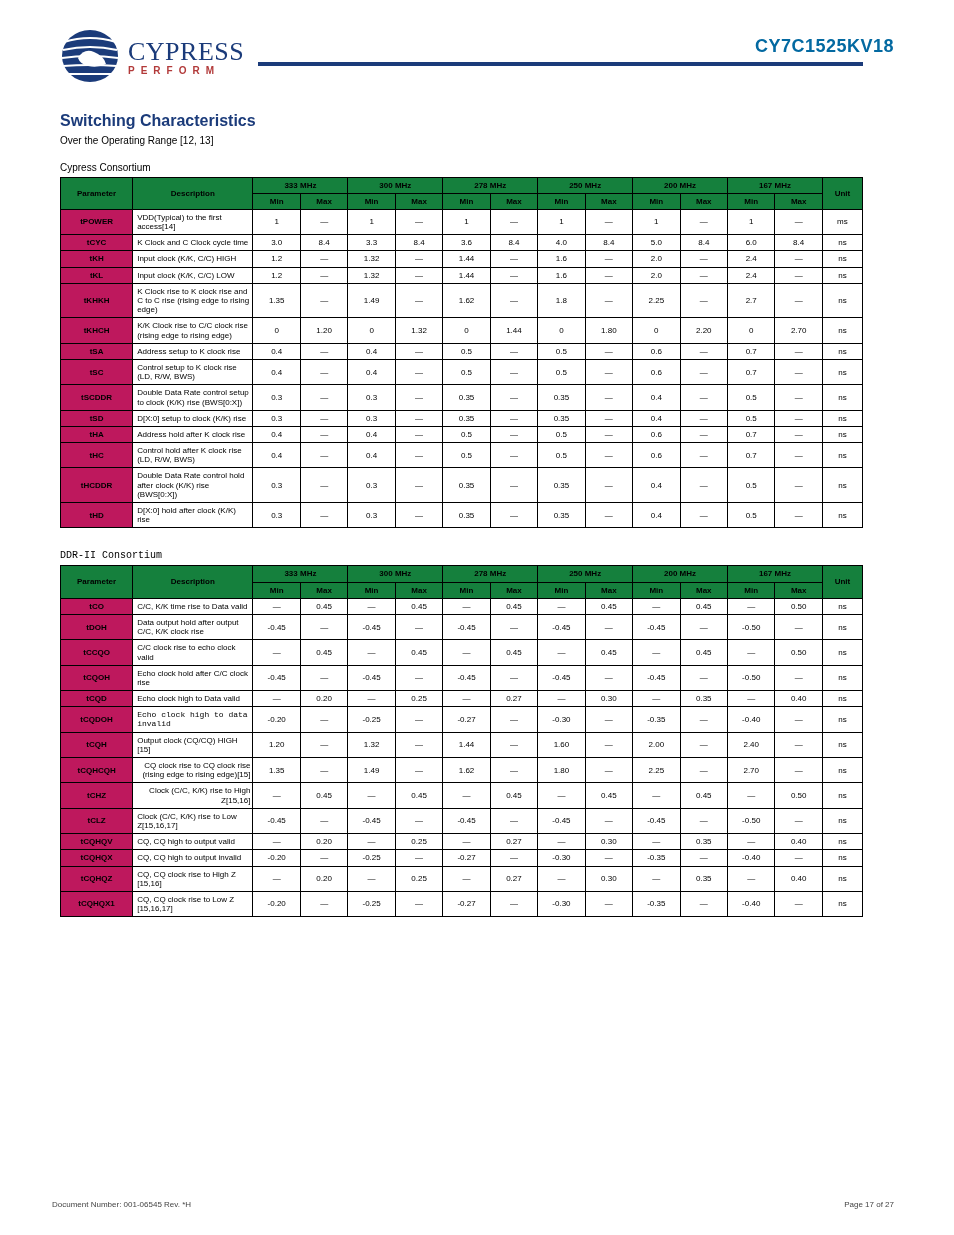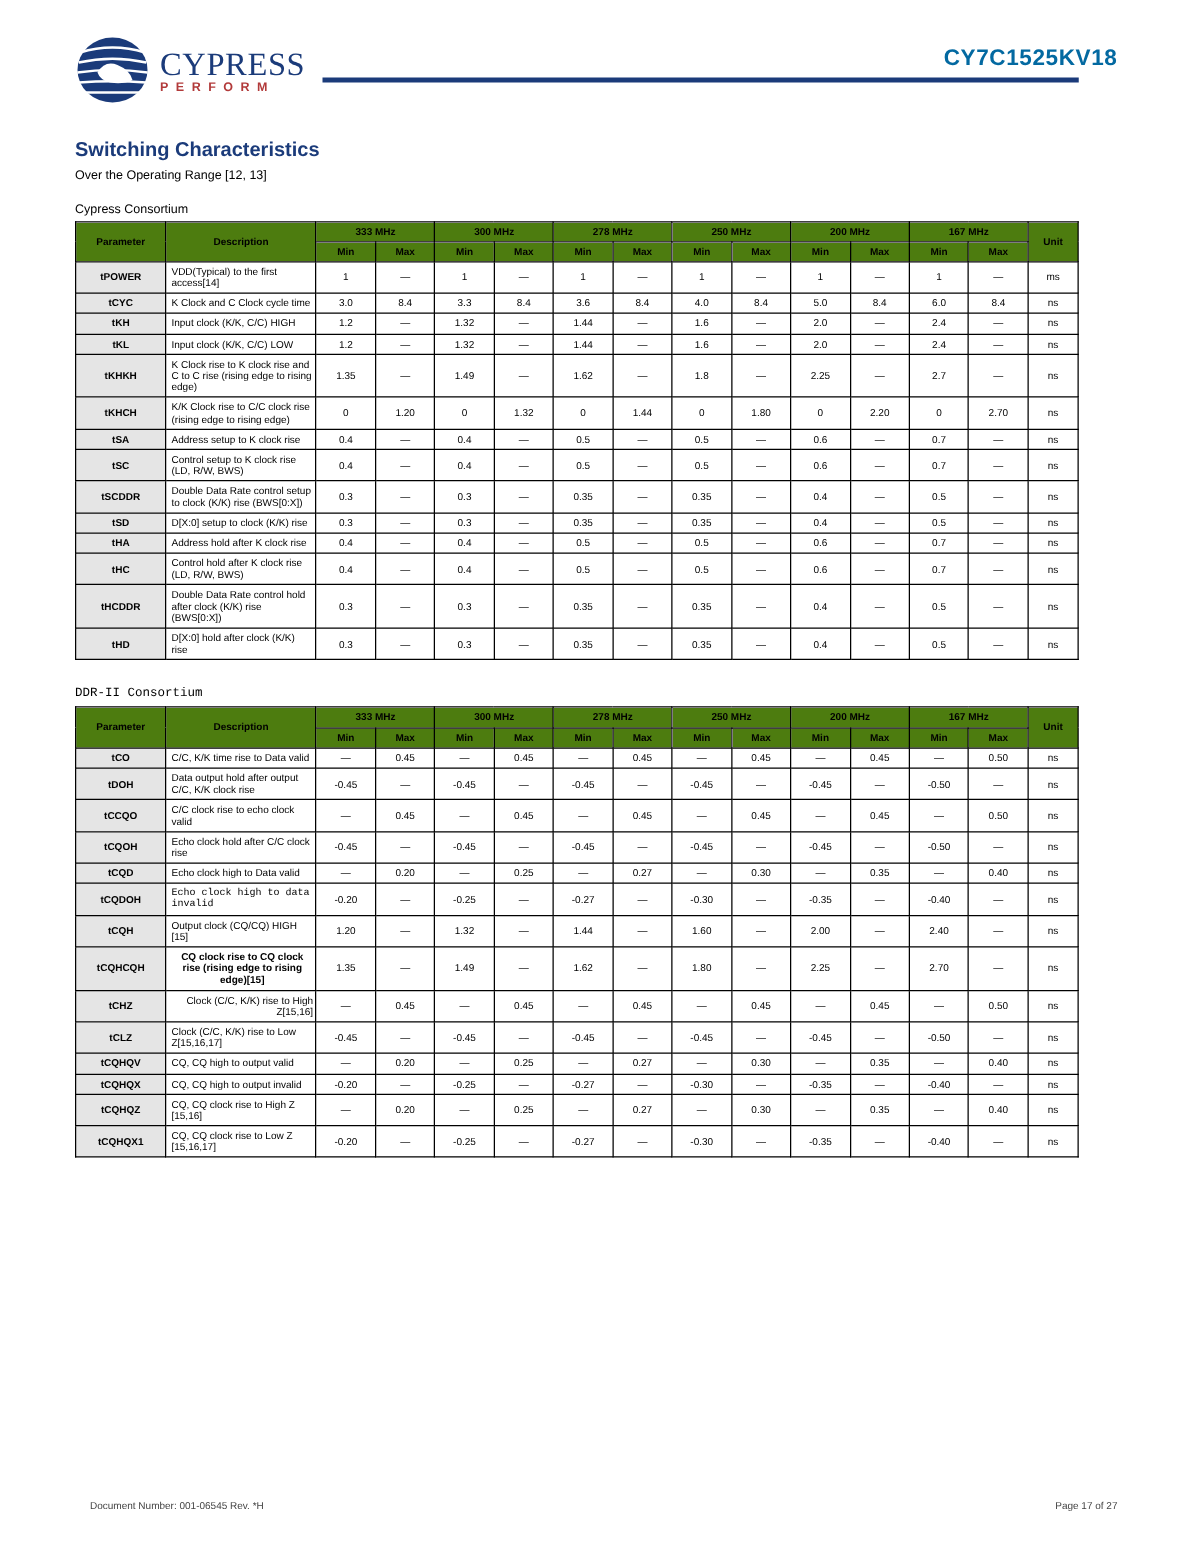--- a/index.html
+++ b/index.html
@@ -86,32 +86,32 @@
   table.spec th, table.spec td {
     border: 1px solid #000;
     padding: 3px 2px;
     font-size: 8px;
     text-align: center;
     vertical-align: middle;
     line-height:1.15;
     overflow:hidden;
   }
   table.spec th {
-    background: #4d7c0f;
+    background: #15803d;
     font-weight: bold;
   }
   table.spec td.lbl {
-    background:#e5e5e5;
+    background:#be185d;
     font-weight:bold;
     text-align:center;
   }
   .footer {
     position:absolute;
     bottom:26px;
-    left:72px;
+    left:52px;
     right:60px;
     display:flex;
     justify-content:space-between;
     font-size:8px;
     color:#444;
   }
 </style>
 </head>
 <body>
 
@@ -601,21 +601,21 @@
           <td>1.60</td>
           <td>—</td>
           <td>2.00</td>
           <td>—</td>
           <td>2.40</td>
           <td>—</td>
           <td>ns</td>
         </tr>
         <tr>
           <td class="lbl">tCQHCQH</td>
-          <td style="text-align: center; padding-left: 4px; font-weight: bold;">CQ clock rise to CQ clock rise
+          <td style="text-align: right; padding-left: 4px;">CQ clock rise to CQ clock rise
 (rising edge to rising edge)[15]</td>
           <td>1.35</td>
           <td>—</td>
           <td>1.49</td>
           <td>—</td>
           <td>1.62</td>
           <td>—</td>
           <td>1.80</td>
           <td>—</td>
           <td>2.25</td>

